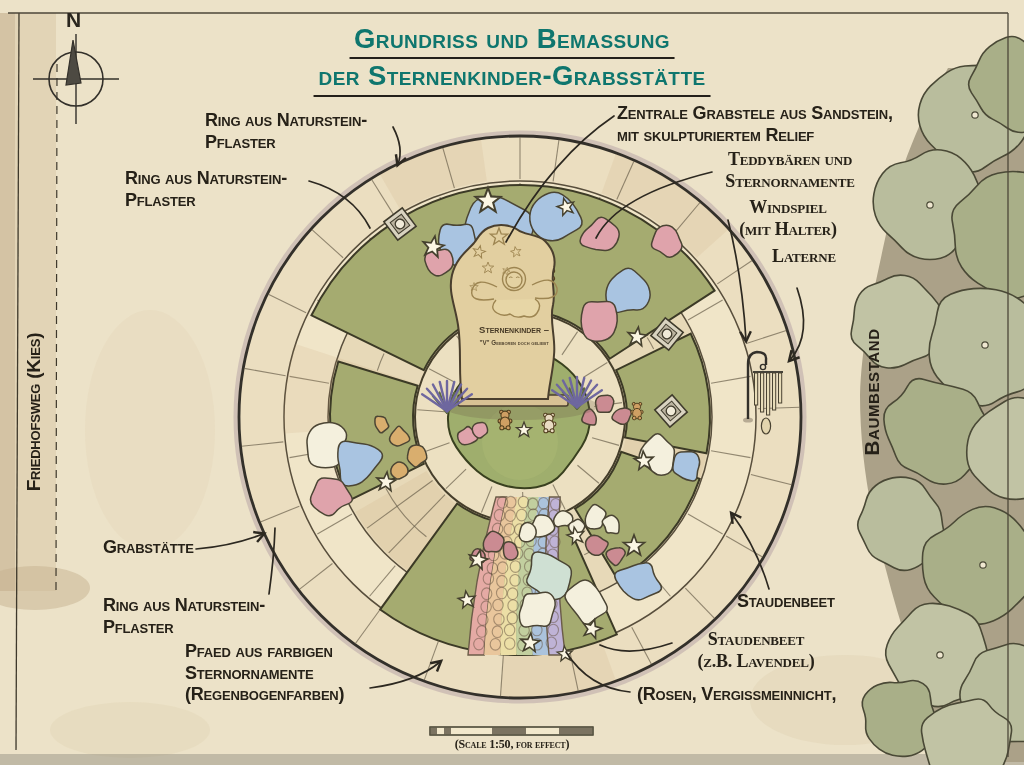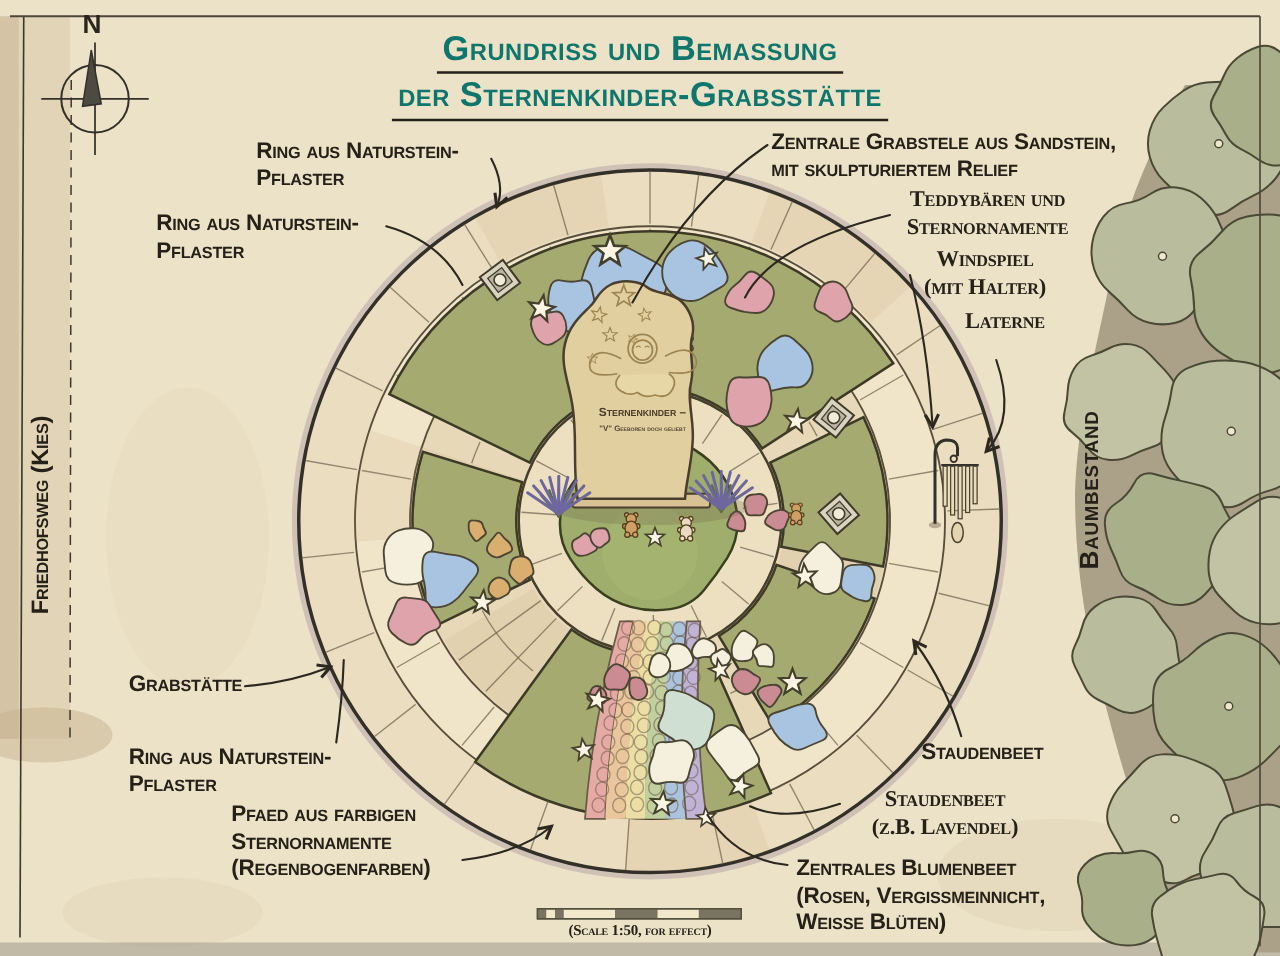--- a/index.html
+++ b/index.html
@@ -515,19 +515,17 @@
 <div class="lbl" style="left:737px;top:591px;">
   <div>Staudenbeet</div>
 </div>
 
 <div class="lbl ctr" style="left:676px;top:629px;width:160px;">
   <div>Staudenbeet</div>
   <div>(z.B. Lavendel)</div>
 </div>
 
 <div class="lbl" style="left:637px;top:684px;">
-  <div>Zentrales Blumenbeet</div>
   <div>(Rosen, Vergissmeinnicht,</div>
-  <div>Weisse Blüten)</div>
 </div>
 
 <div class="lbl ctr" style="left:402px;top:737px;width:220px;font-size:12px;">(Scale 1:50, for effect)</div>
 </div>
 
 </body></html>

